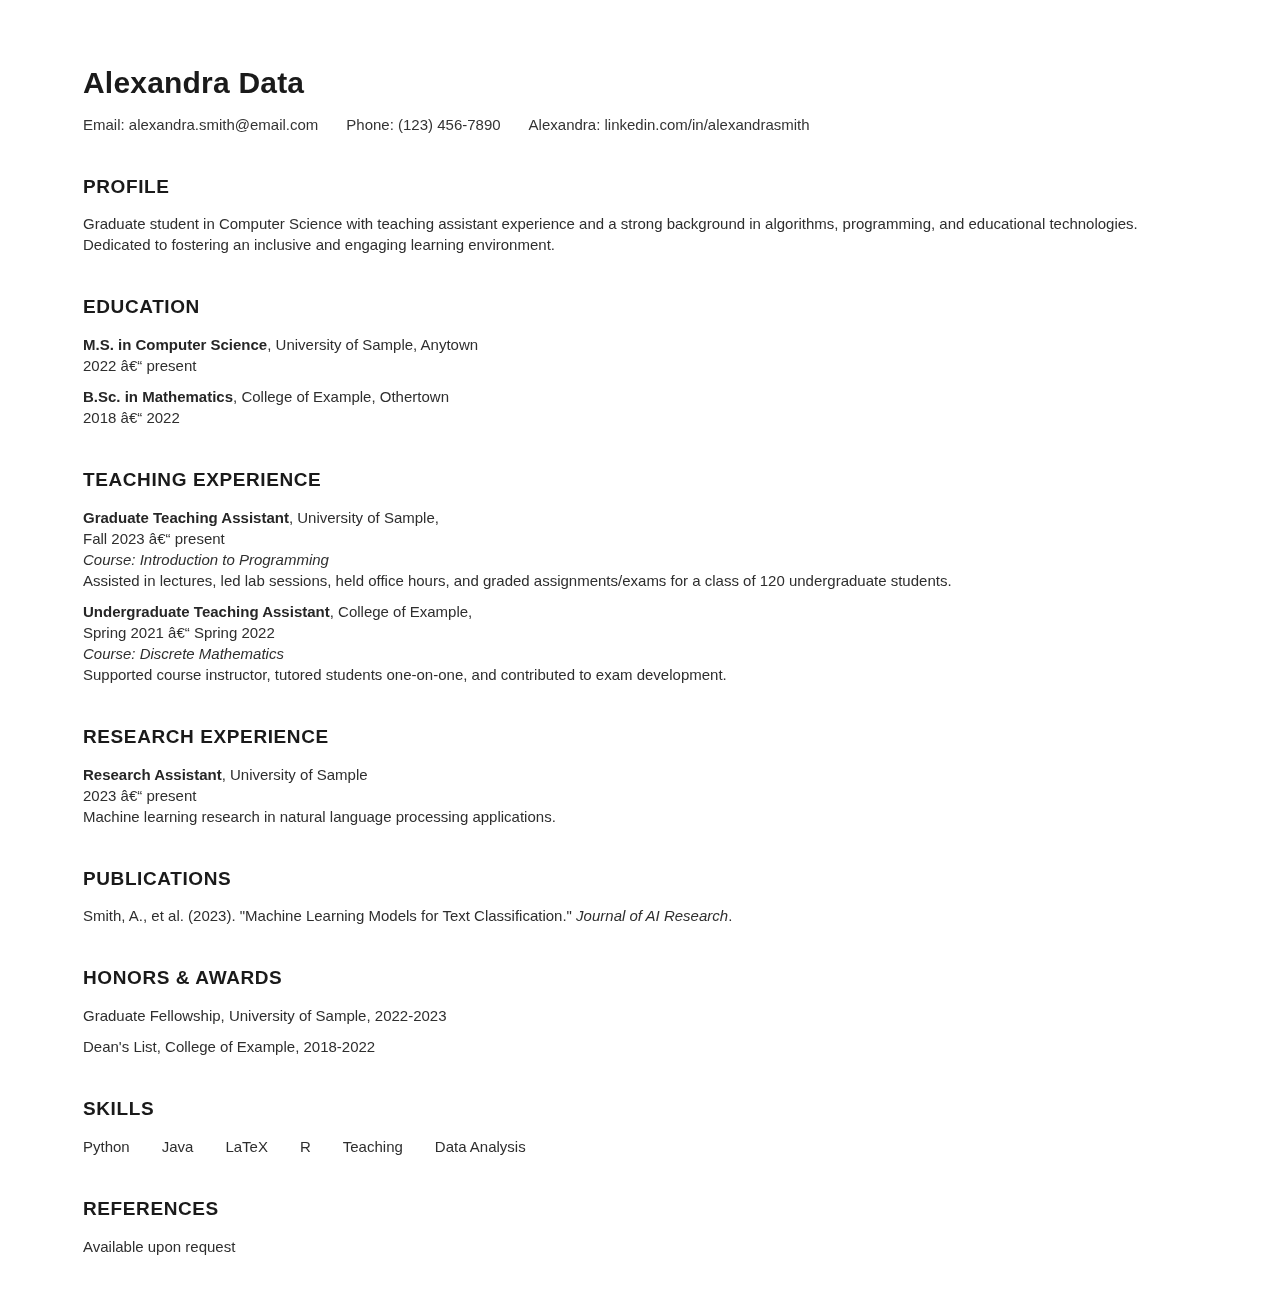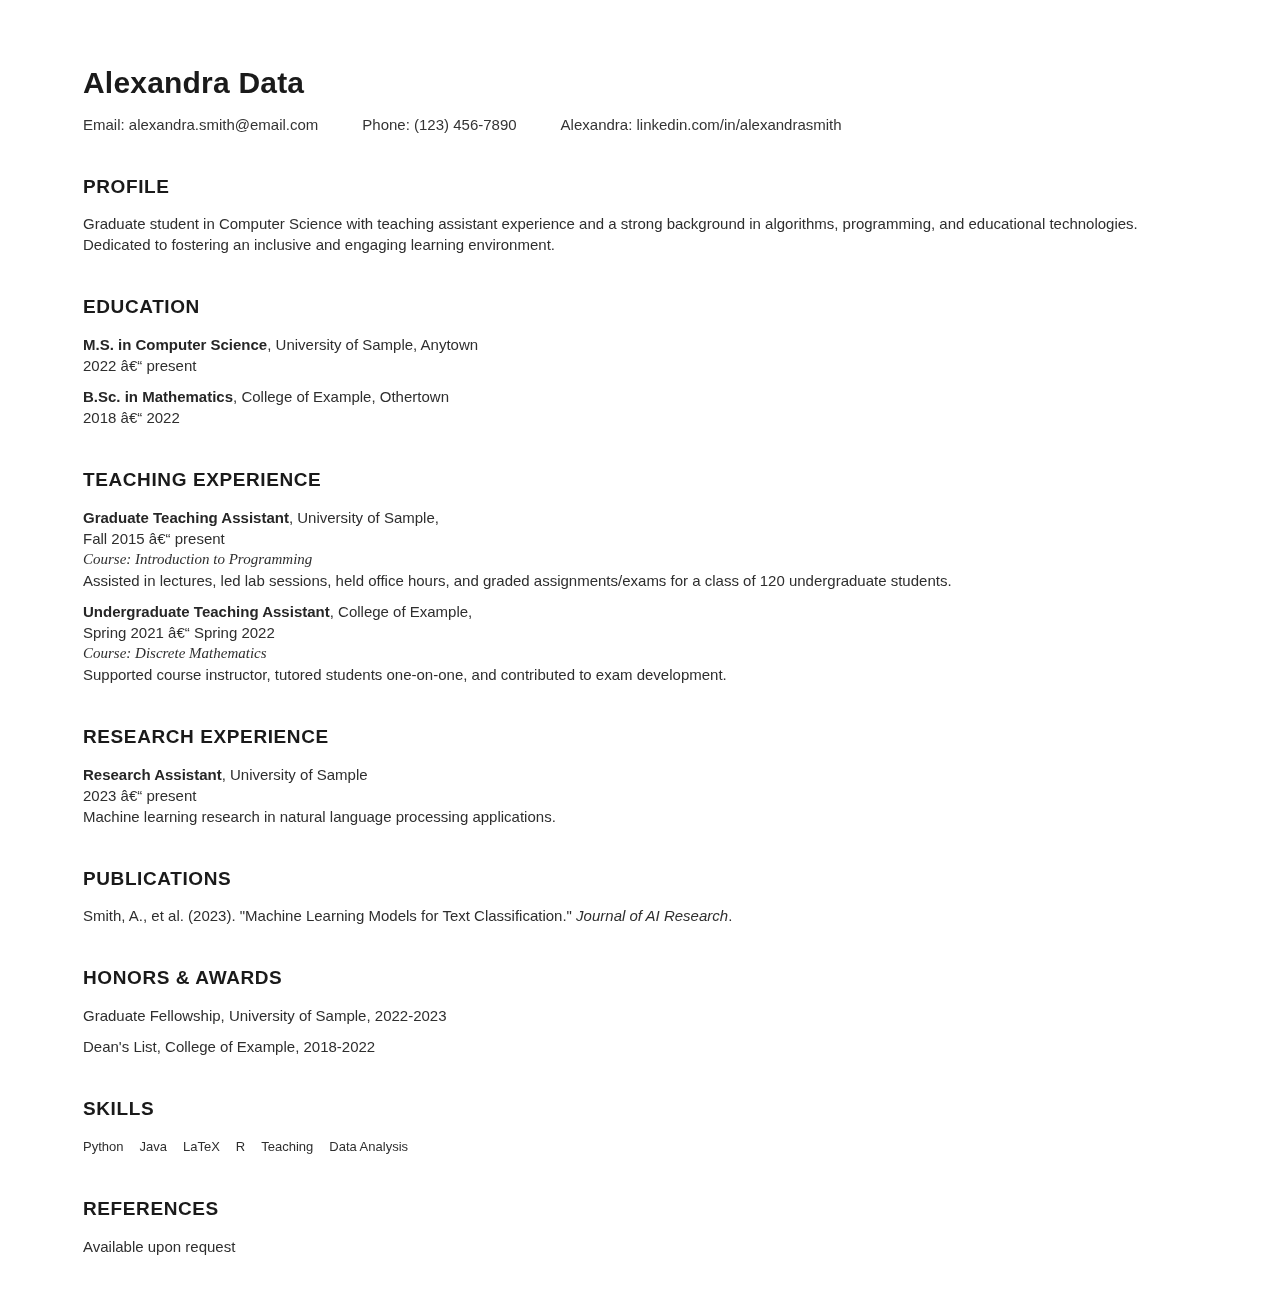--- a/index.html
+++ b/index.html
@@ -19,21 +19,21 @@
   h1.name {
     margin: 0 0 14px 0;
     font-size: 30px;
     line-height: 1.15;
     font-weight: 700;
     color: #1a1a1a;
     letter-spacing: 0.2px;
   }
   .contact-row {
     display: flex;
-    gap: 44px;
+    gap: 28px;
     font-size: 15px;
     line-height: 20px;
     color: #333333;
     margin-bottom: 18px;
   }
   section { margin-top: 41px; }
   h2.section-title {
     margin: 2px 0 15px 0;
     font-size: 19px;
     line-height: 1.2;
@@ -43,26 +43,26 @@
     text-transform: uppercase;
   }
   p.body-text, .entry {
     margin: 0 0 10px 0;
     font-size: 15px;
     line-height: 21px;
     color: #2e2e2e;
   }
   .entry .line { display: block; }
   .entry strong { font-weight: 700; color: #262626; }
-  .entry .course { font-style: italic; font-family: Liberation Serif, serif; }
+  .entry .course { font-style: italic; }
   em.journal { font-style: italic; }
   .skills-row {
     display: flex;
-    gap: 16px;
-    font-size: 13px;
+    gap: 32px;
+    font-size: 15px;
     line-height: 21px;
     flex-wrap: wrap;
   }
 </style>
 </head>
 <body>
 
 <div class="page">
 
   <h1 class="name">Alexandra Data</h1>
@@ -87,21 +87,21 @@
     <p class="entry">
       <span class="line"><strong>B.Sc. in Mathematics</strong><span>, College of Example, Othertown</span></span>
       <span class="line">2018 â€“ 2022</span>
     </p>
   </section>
 
   <section>
     <h2 class="section-title">TEACHING EXPERIENCE</h2>
     <p class="entry">
       <span class="line"><strong>Graduate Teaching Assistant</strong><span>, University of Sample,</span></span>
-      <span class="line">Fall 2015 â€“ present</span>
+      <span class="line">Fall 2023 â€“ present</span>
       <span class="line course">Course: Introduction to Programming</span>
       <span class="line">Assisted in lectures, led lab sessions, held office hours, and graded assignments/exams for a class of 120 undergraduate students.</span>
     </p>
     <p class="entry">
       <span class="line"><strong>Undergraduate Teaching Assistant</strong><span>, College of Example,</span></span>
       <span class="line">Spring 2021 â€“ Spring 2022</span>
       <span class="line course">Course: Discrete Mathematics</span>
       <span class="line">Supported course instructor, tutored students one-on-one, and contributed to exam development.</span>
     </p>
   </section>

